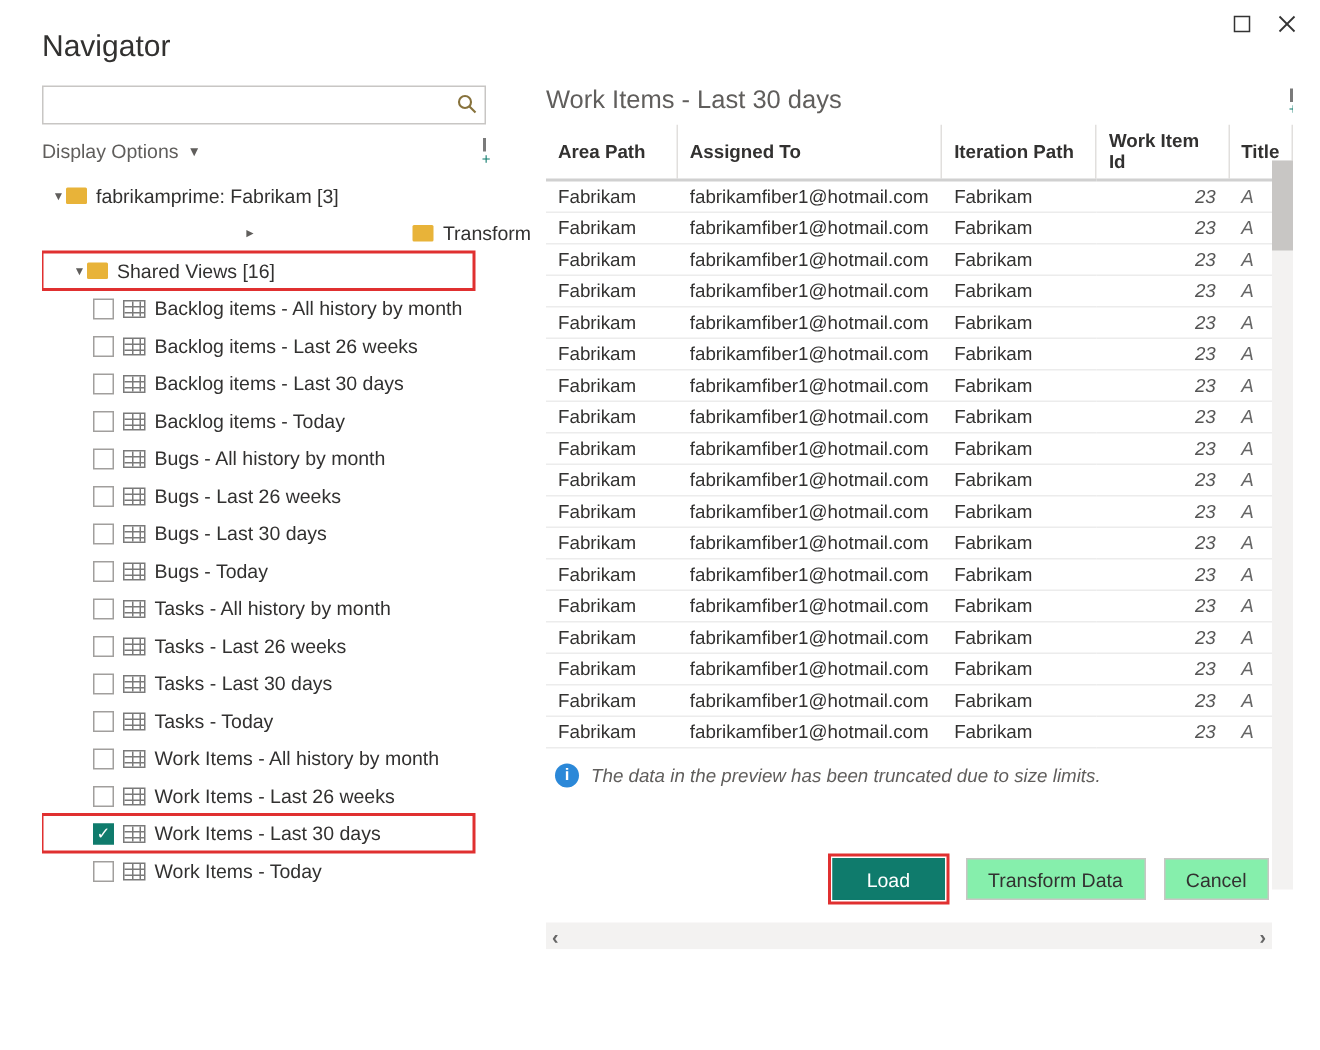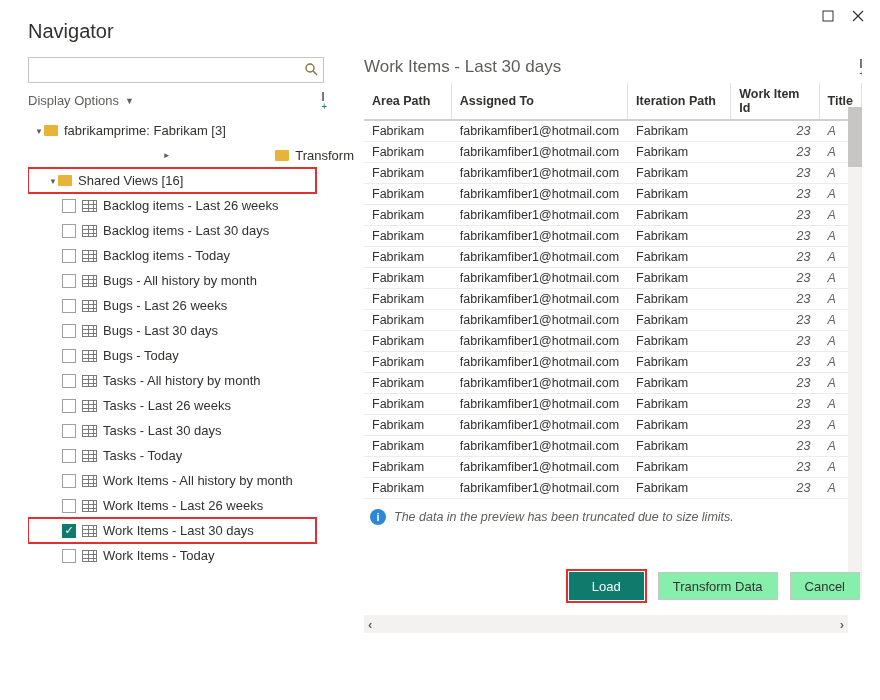--- a/index.html
+++ b/index.html
@@ -48,21 +48,21 @@
   table.grid td.num { text-align: right; font-style: italic; color: #555; }
   table.grid td.last { font-style: italic; color:#666; }
   .scroll-v { position:absolute; right:0; top:24px; bottom:40px; width:14px; background:#f3f2f1; }
   .thumb-v { position:absolute; top:0; width:14px; height:60px; background:#c8c6c4; }
   .scroll-h { position:absolute; left:0; right:14px; bottom:0; height:18px; background:#f3f2f1; display:flex; align-items:center; justify-content:space-between; padding:0 4px; color:#666; }
   .thumb-h { position:absolute; left:20px; width:180px; height:14px; top:2px; background:transparent; }
 
   .info { display:flex; align-items:center; gap:8px; padding: 10px 6px 4px 6px; color:#605e5c; font-style: italic; font-size: 12.5px;}
   .info .icon { width:16px;height:16px;border-radius:50%;background:#2b88d8;color:#fff;font-style:normal;font-weight:bold;display:flex;align-items:center;justify-content:center;font-size:11px;}
 
-  .footer { position:absolute; right: 20px; bottom: 18px; display:flex; gap:12px; align-items:center;}
+  .footer { position:absolute; right: 34px; bottom: 18px; display:flex; gap:12px; align-items:center;}
   .btn { height:28px; padding: 0 14px; border:1px solid #c8c6c4; background:#86efac; font-size:13px; display:flex; align-items:center; cursor:default;}
   .btn.primary { background:#0f7b6c; color:#fff; border-color:#0f7b6c; padding: 0 22px;}
   .footer .highlight { outline:2px solid #e03030; padding:2px;}
 </style>
 </head>
 <body>
 
 <div class="window">
   <div class="titlebar">
     <div class="title">Navigator</div>
@@ -108,20 +108,25 @@
               <span class="folder"></span>
               <span class="itemtext">Transform</span>
             </div>
           </div>
         <div class="item indent1 highlight pad">
           <span class="arrow down"></span>
           <span class="folder"></span>
           <span class="itemtext">Shared Views [16]</span>
         </div>
         <div id="shared-list">
+            <div class="item indent2">
+              <span class="cb"></span>
+              <span class="tableicon"></span>
+              <span class="itemtext">Backlog items - All history by month</span>
+            </div>
             <div class="item indent2">
               <span class="cb"></span>
               <span class="tableicon"></span>
               <span class="itemtext">Backlog items - Last 26 weeks</span>
             </div>
             <div class="item indent2">
               <span class="cb"></span>
               <span class="tableicon"></span>
               <span class="itemtext">Backlog items - Last 30 days</span>
             </div>

